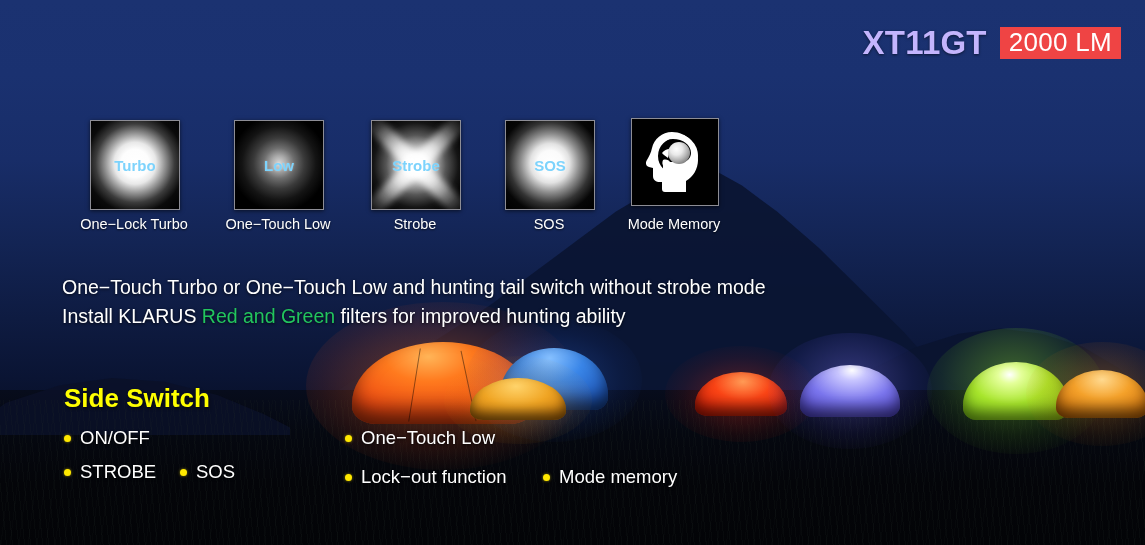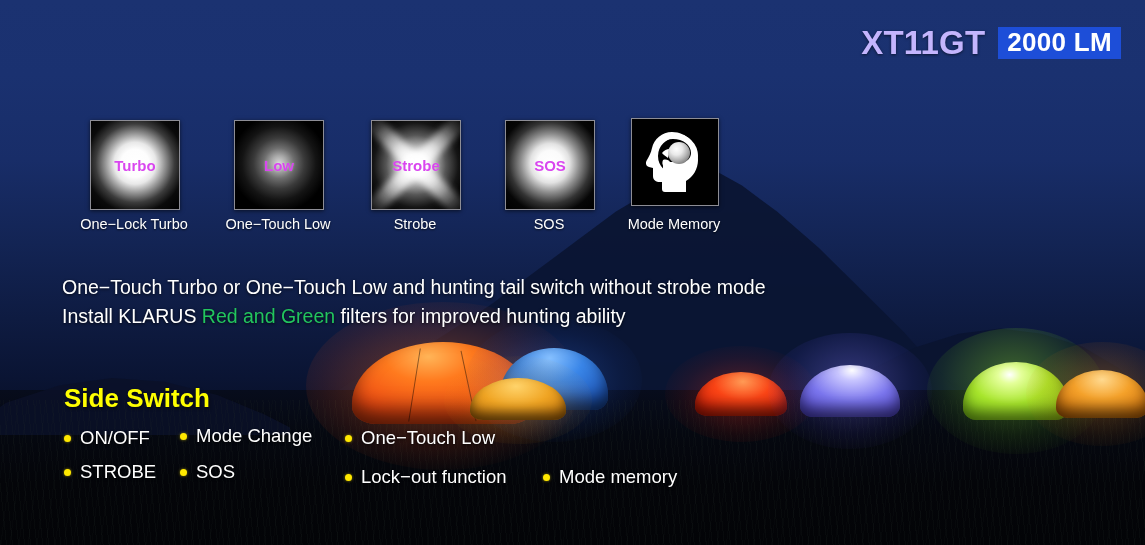--- a/index.html
+++ b/index.html
@@ -88,22 +88,22 @@
   
   .model-row {
     position: absolute; right: 24px; top: 24px;
     display: flex; align-items: center; gap: 13px;
   }
   .model-name {
     color: #c4b5fd; font-size: 33px; font-weight: bold; letter-spacing: .2px;
     text-shadow: 0 1px 3px rgba(0,0,0,0.55);
   }
   .lumens-badge {
-    background: #1d4ed8; color: #ffffff;
-    font-size: 26px; font-weight: bold;
+    background: #ef4444; color: #ffffff;
+    font-size: 26px; font-weight: normal;
     padding: 2px 9px 4px 9px; line-height: 1;
     letter-spacing: .3px;
   }
   .section-title {
     position: absolute; color: #ffff00; font-weight: bold;
     text-shadow: 1px 2px 3px rgba(0,0,0,0.5);
   }
   #outdoor-title { left: 68px; top: 52px; font-size: 37px; }
   #side-switch-title { left: 64px; top: 383px; font-size: 26px; }
 
@@ -114,21 +114,21 @@
     background: #000;
     border: 1px solid #8d8d95;
     box-shadow: 0 1px 4px rgba(0,0,0,0.6);
     overflow: hidden;
   }
   .mode-glow { position: absolute; left: 0; top: 0; right: 0; bottom: 0; }
   .mode-word {
     position: absolute; left: 0; right: 0; top: 50%;
     transform: translateY(-50%);
     text-align: center;
-    color: #d946ef;
+    color: #7dd3fc;
     font-weight: bold;
     font-size: 15px;
     text-shadow: 0 0 2px rgba(255,255,255,0.35);
   }
   .mode-caption {
     position: absolute; left: 50%; transform: translateX(-50%);
     white-space: nowrap; color: #ffffff; font-size: 14.5px;
     text-shadow: 0 1px 2px rgba(0,0,0,0.7);
   }
 
@@ -320,24 +320,20 @@
   <div class="desc" style="left:62px; top:305px;">
     <span>Install KLARUS </span><span class="hl">Red and Green</span><span> filters for improved hunting ability</span>
   </div>
 
   <div class="section-title" id="side-switch-title">Side Switch</div>
 
   <div class="bullet" style="left:64px; top:427px;">
     <span class="dot"></span>
     <span class="bullet-label">ON/OFF</span>
   </div>
-  <div class="bullet" style="left:180px; top:425px;">
-    <span class="dot"></span>
-    <span class="bullet-label">Mode Change</span>
-  </div>
   <div class="bullet" style="left:345px; top:427px;">
     <span class="dot"></span>
     <span class="bullet-label">One−Touch Low</span>
   </div>
 
   <div class="bullet" style="left:64px; top:461px;">
     <span class="dot"></span>
     <span class="bullet-label">STROBE</span>
   </div>
   <div class="bullet" style="left:180px; top:461px;">

